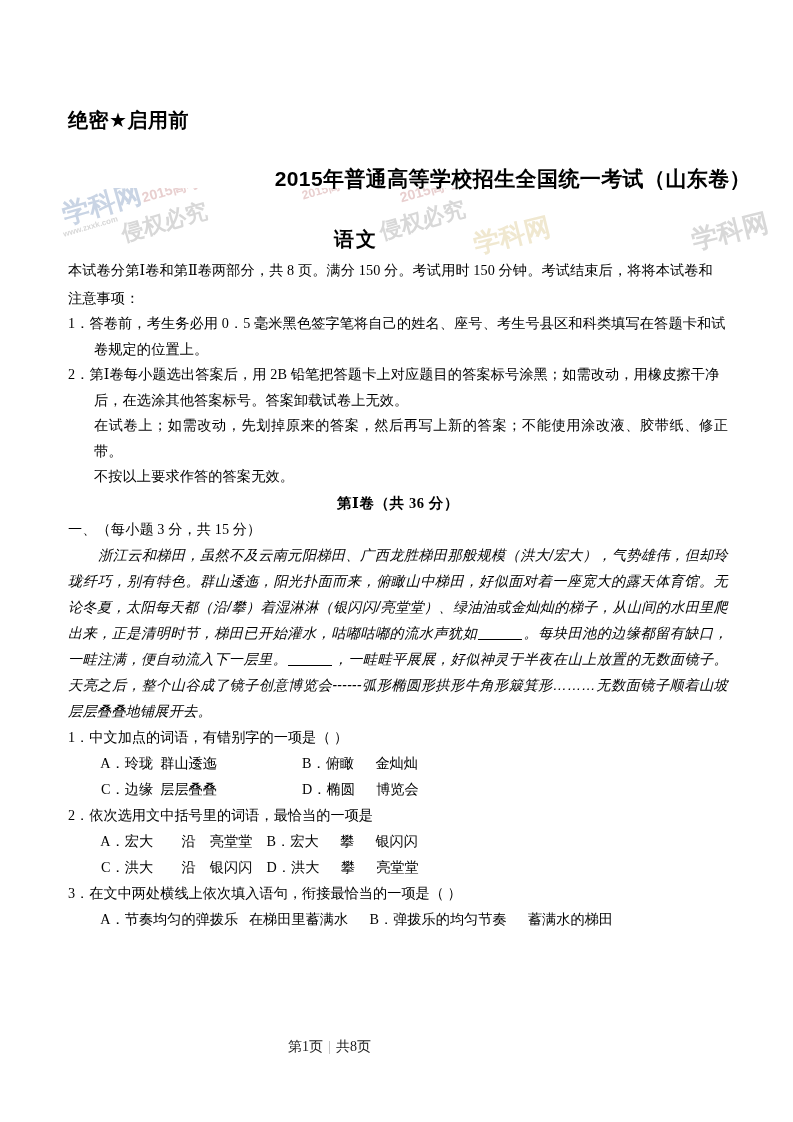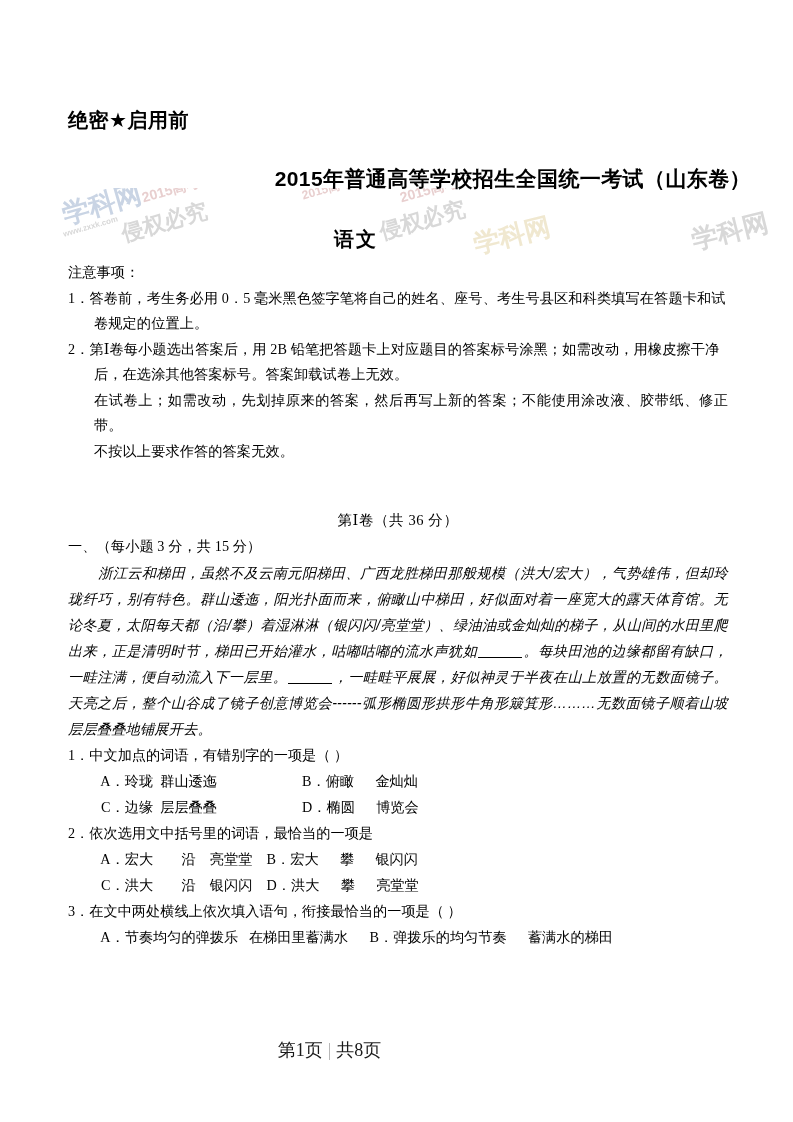--- a/index.html
+++ b/index.html
@@ -104,25 +104,24 @@
     padding-left: 26px;
     text-indent: -26px;
   }
   .p.sub {
     padding-left: 26px;
   }
   .p.note-label { margin-top: 2px; }
 
   .center-head {
     text-align: center;
-    font-weight: normal;
+    font-weight: bold;
     font-size: 14.5px;
     line-height: 27px;
     letter-spacing: 0.6px;
-    margin-top: 43px;
   }
 
   
   .passage {
     font-family: Liberation Sans, sans-serif;
     font-style: italic;
     font-size: 14.2px;
     line-height: 26px;
     text-align: justify;
     letter-spacing: 0.2px;
@@ -152,21 +151,21 @@
     padding-left: 26px;
     white-space: pre;
   }
 
   .footer {
     position: absolute;
     left: 0;
     top: 1038px;
     width: 659px;
     text-align: center;
-    font-size: 18px;
+    font-size: 14px;
     color: #1a1a1a;
     z-index: 3;
   }
   .footer .sep { color: #b0b0b0; padding: 0 5px; }
 </style>
 </head>
 <body>
 
 <div class="page">
 
@@ -185,20 +184,21 @@
   </div>
 
   <div class="secret">绝密★启用前</div>
 
   <div class="main-title">2015年普通高等学校招生全国统一考试（山东卷）</div>
 
   <div class="subject-title">语文</div>
 
   <div class="body-block">
 
+    <p class="p">本试卷分第Ⅰ卷和第Ⅱ卷两部分，共 8 页。满分 150 分。考试用时 150 分钟。考试结束后，将将本试卷和</p>
     <p class="p note-label">注意事项：</p>
 
     <p class="p indent-hang"><span>1．</span><span>答卷前，考生务必用 0．5 毫米黑色签字笔将自己的姓名、座号、考生号县区和科类填写在答题卡和试</span></p>
     <p class="p sub">卷规定的位置上。</p>
 
     <p class="p indent-hang"><span>2．</span><span>第Ⅰ卷每小题选出答案后，用 2B 铅笔把答题卡上对应题目的答案标号涂黑；如需改动，用橡皮擦干净</span></p>
     <p class="p sub">后，在选涂其他答案标号。答案卸载试卷上无效。</p>
 
     <p class="p sub">在试卷上；如需改动，先划掉原来的答案，然后再写上新的答案；不能使用涂改液、胶带纸、修正带。</p>
     <p class="p sub">不按以上要求作答的答案无效。</p>

